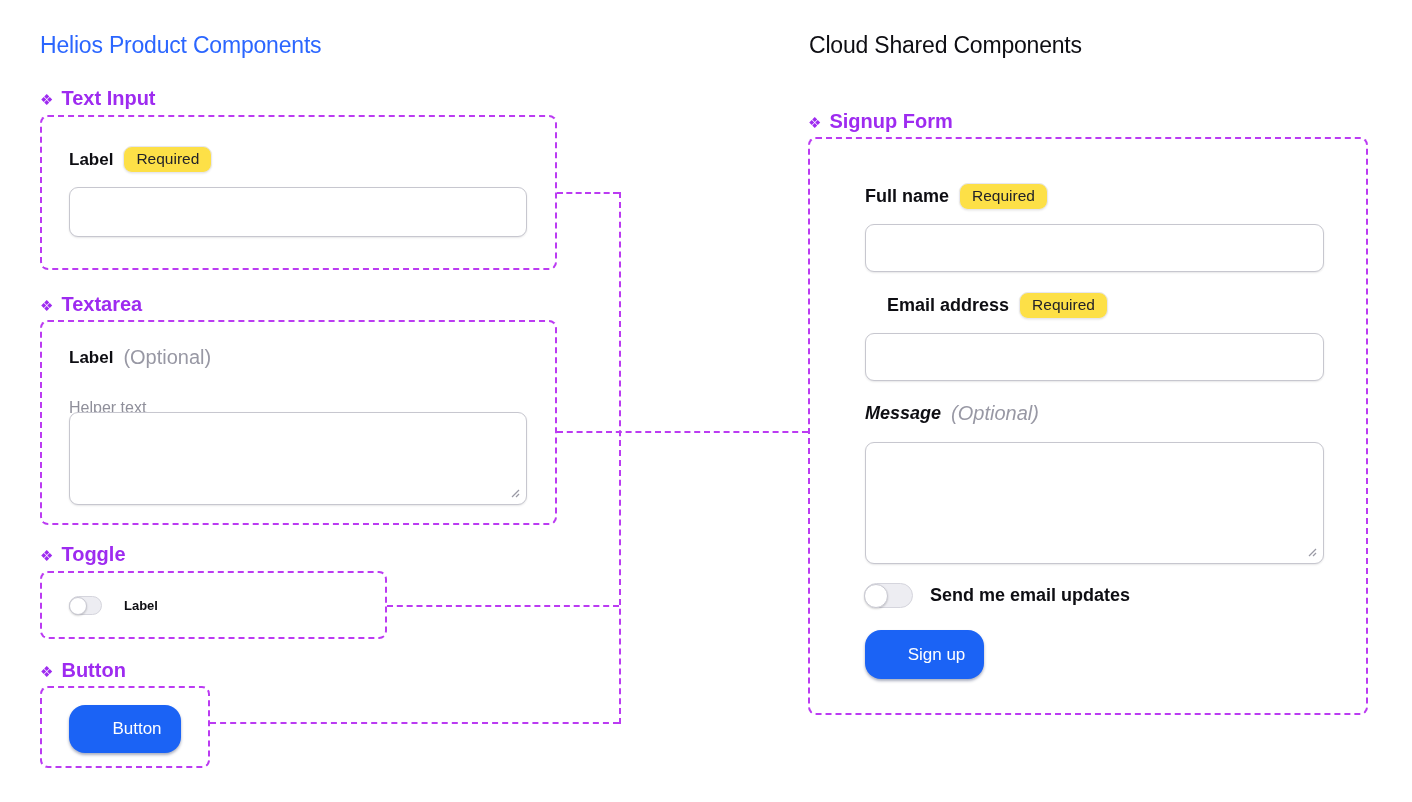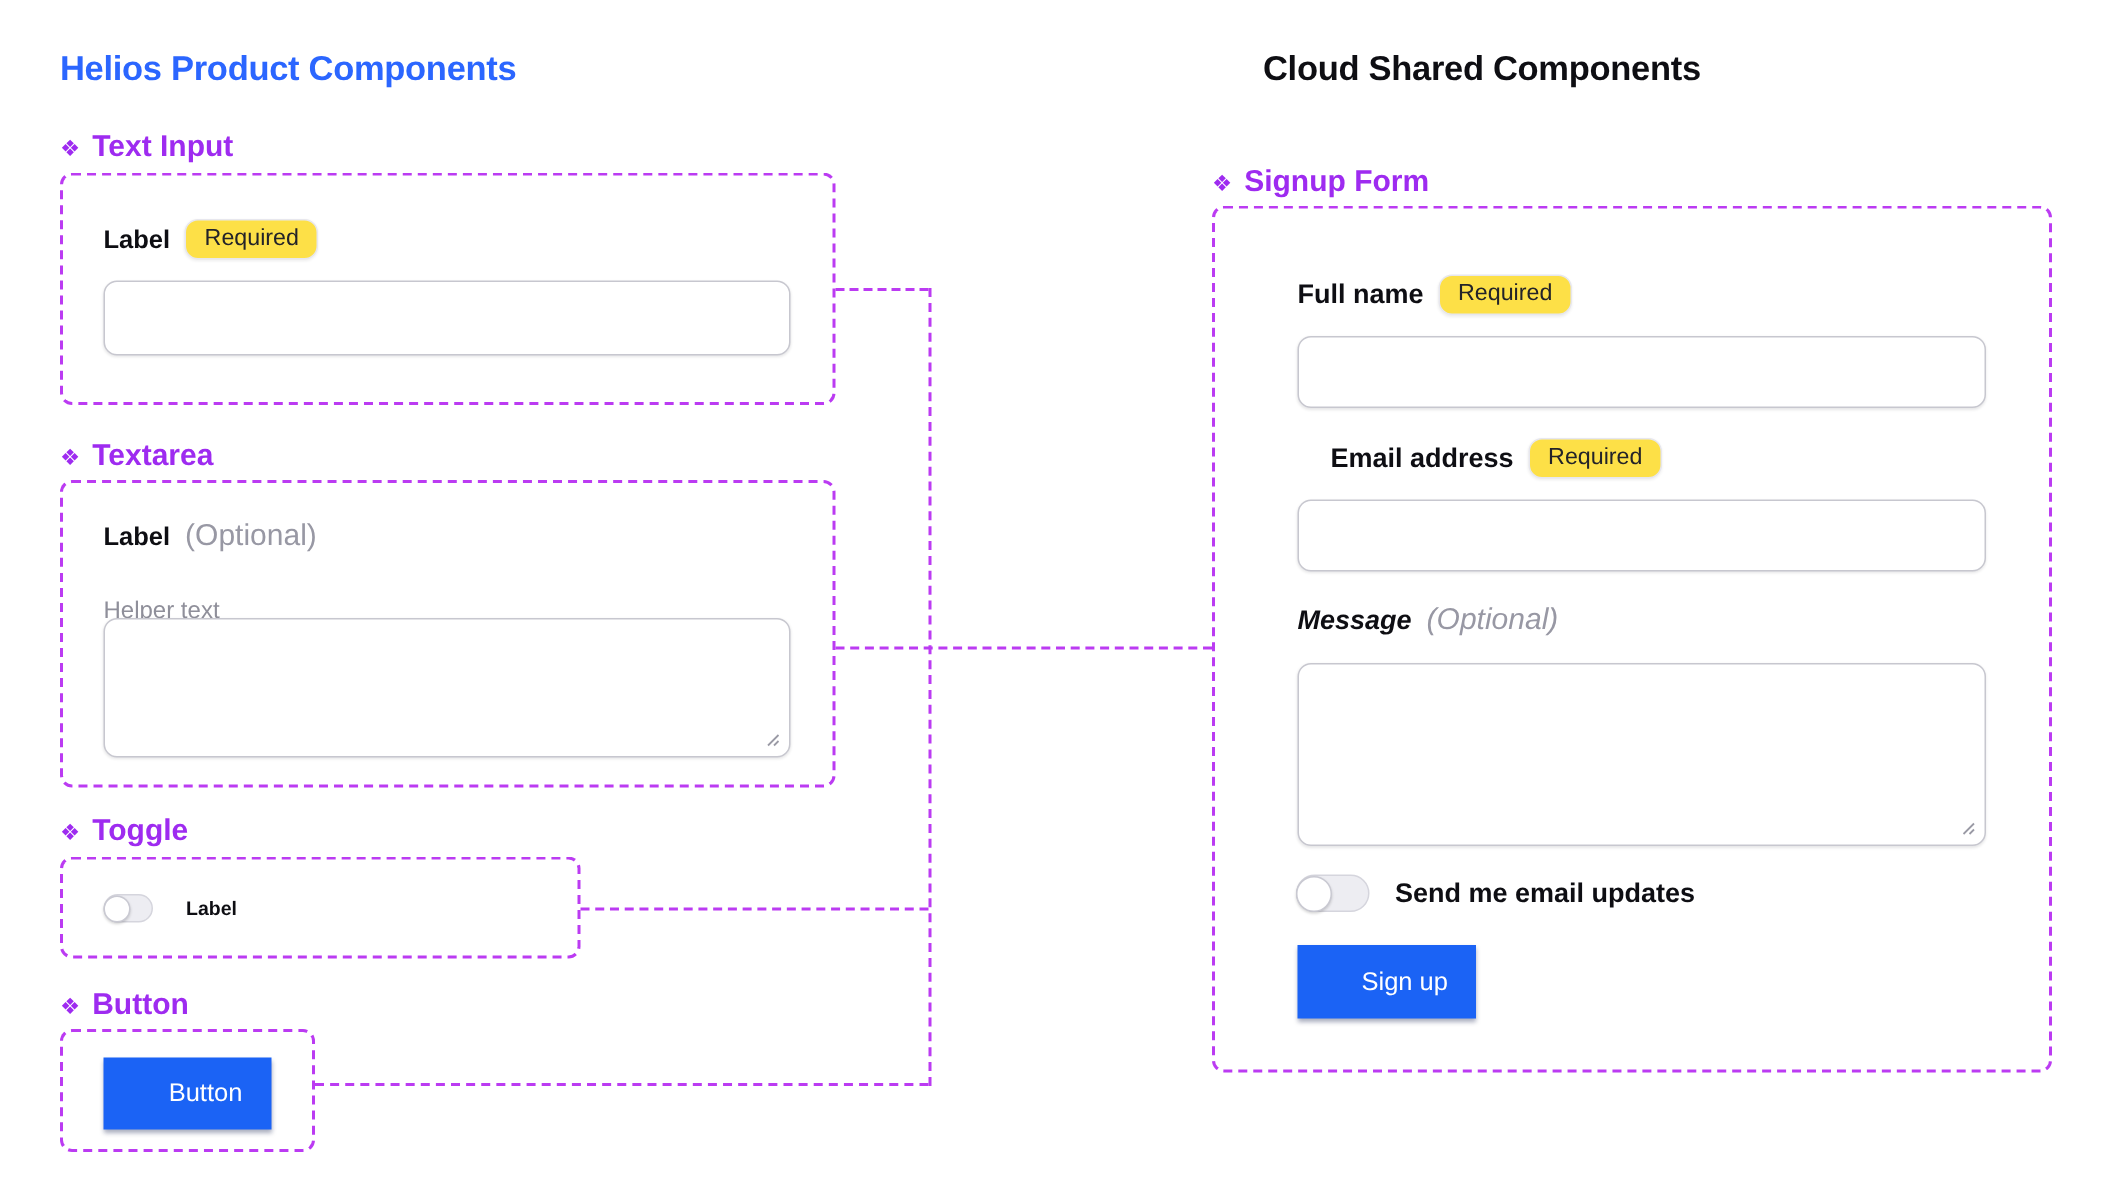--- a/index.html
+++ b/index.html
@@ -9,21 +9,21 @@
     --title-blue:#2B66FF;
     --ink:#0E0E13;
     --muted:#9898A4;
     --border-gray:#C7C7CF;
   }
   *{margin:0;padding:0;box-sizing:border-box;}
   html,body{background:#fff;}
   body{font-family:"Liberation Sans","DejaVu Sans",sans-serif;color:var(--ink);}
   .canvas{position:relative;width:1412px;height:802px;background:#ffffff;overflow:hidden;}
 
-  .page-title{position:absolute;font-size:23px;font-weight:700;letter-spacing:-.2px;}
+  .page-title{position:absolute;font-size:23px;font-weight:400;letter-spacing:-.2px;}
   .title-blue{color:var(--title-blue);}
   .title-dark{color:var(--ink);}
 
   .comp-label{position:absolute;font-size:20px;font-weight:700;color:var(--purple-text);display:flex;align-items:center;gap:8px;}
   .comp-label .icon{font-size:15px;line-height:1;transform:translateY(1px);}
 
   .frame{position:absolute;border:2px dashed var(--outline);border-radius:8px;}
 
   .field-row{position:absolute;display:flex;align-items:center;gap:10px;white-space:nowrap;}
   .field-label{font-size:17px;font-weight:700;color:var(--ink);}
@@ -44,21 +44,21 @@
 
   .toggle{position:relative;border-radius:999px;background:#EDEDF2;border:1px solid #D5D5DD;cursor:pointer;flex:none;}
   .toggle .knob{position:absolute;left:0;top:50%;transform:translateY(-50%);background:#fff;
          border:1px solid #C9C9D2;border-radius:50%;box-shadow:0 1px 2px rgba(0,0,0,.18);}
   .toggle-sm{width:33px;height:19px;}
   .toggle-sm .knob{width:18px;height:18px;left:-1px;}
   .toggle-lg{width:49px;height:25px;}
   .toggle-lg .knob{width:24px;height:24px;left:-1px;}
   .toggle-row{position:absolute;display:flex;align-items:center;}
 
-  .btn{display:flex;align-items:center;justify-content:center;cursor:pointer;border-radius:0;
+  .btn{display:flex;align-items:center;justify-content:center;cursor:pointer;border-radius:16px;
        font-family:"Liberation Sans","DejaVu Sans",sans-serif;padding-left:24px;}
   .btn-primary{position:absolute;background:var(--blue);border:none;color:#fff;font-size:17px;font-weight:500;
        box-shadow:0 2px 3px rgba(10,20,70,.35);}
   .btn-secondary{position:absolute;background:#fff;border:1px solid #BFBFC8;color:#16161C;font-size:17px;font-weight:400;
        box-shadow:0 2px 3px rgba(10,10,30,.22);}
 
   .conn-h{position:absolute;height:0;border-top:2px dashed var(--outline);}
   .conn-v{position:absolute;width:0;border-left:2px dashed var(--outline);}
 </style>
 </head>
@@ -119,21 +119,21 @@
   <div class="frame" style="left:40px;top:686px;width:170px;height:82px;">
     <button class="btn btn-primary" style="left:27px;top:17px;width:112px;height:48px;">Button</button>
   </div>
 
   <div class="conn-h" style="left:557px;top:192px;width:62px;"></div>
   <div class="conn-h" style="left:557px;top:431px;width:251px;"></div>
   <div class="conn-h" style="left:387px;top:605px;width:232px;"></div>
   <div class="conn-h" style="left:210px;top:722px;width:409px;"></div>
   <div class="conn-v" style="left:619px;top:192px;height:532px;"></div>
 
-  <div class="page-title title-dark" style="left:842px;top:32px;">Cloud Shared Components</div>
+  <div class="page-title title-dark" style="left:809px;top:32px;">Cloud Shared Components</div>
 
   <div class="comp-label" style="left:808px;top:110px;">
     <span class="icon">❖</span>
     <span>Signup Form</span>
   </div>
 
   <div class="frame" style="left:808px;top:137px;width:560px;height:578px;">
 
     <div class="field-row" style="left:55px;top:44px;align-items:center;">
       <span class="field-label-lg">Full name</span>

